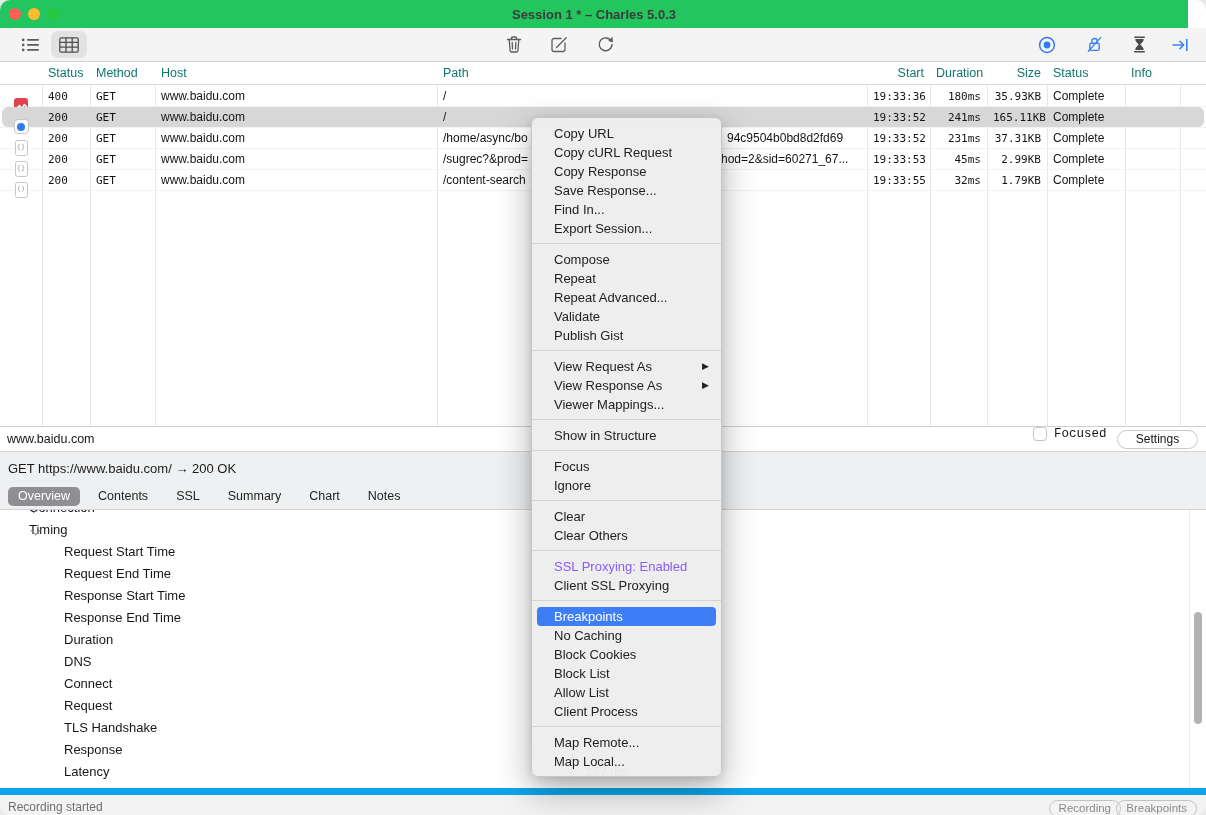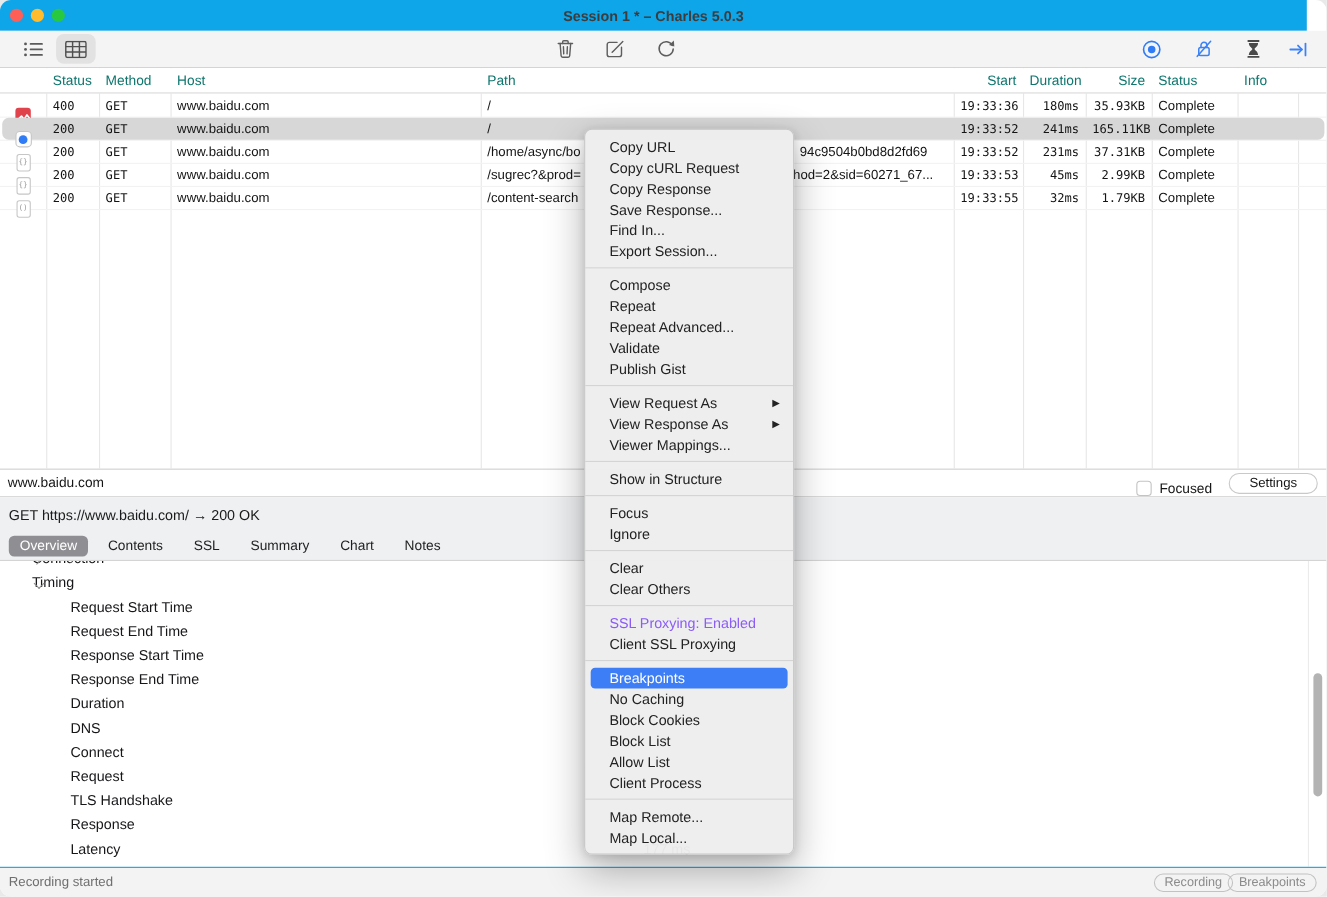--- a/index.html
+++ b/index.html
@@ -2,21 +2,21 @@
 <html><head>
 <meta charset="utf-8">
 <style>
   html,body { margin:0; padding:0; background:#e9e9e9; }
   body { width:1206px; height:815px; overflow:hidden; font-family:"Liberation Sans", sans-serif;
          -webkit-font-smoothing:antialiased; }
   .window { position:relative; width:1206px; height:815px; background:#fff;
             border-radius:10px; overflow:hidden; }
 
   
-  .titlebar { position:absolute; top:0; left:0; right:18px; height:28px; background:#0ea5e9; }
+  .titlebar { position:absolute; top:0; left:0; right:18px; height:28px; background:#22c55e; }
   .traffic { position:absolute; top:8px; width:12px; height:12px; border-radius:50%; }
   .tl-close { left:9px;  background:#ff5f57; }
   .tl-min   { left:28px; background:#febc2e; }
   .tl-zoom  { left:47px; background:#28c840; }
   .win-title { position:absolute; top:0; left:120px; right:120px; height:28px; line-height:30px;
                text-align:center; font-size:13px; font-weight:bold; color:#3c3c3c;
                white-space:nowrap; overflow:hidden; }
   .toolbar { position:absolute; top:28px; left:0; right:0; height:34px; background:#f5f4f5;
              border-bottom:1px solid #d2d1d2; box-sizing:border-box; }
   .tool-btn { position:absolute; top:3px; width:32px; height:27px; display:flex;
@@ -64,21 +64,21 @@
                     border-radius:4px; box-sizing:border-box; display:flex; align-items:center; justify-content:center; }
   .icon-blue-dot i { width:8px; height:8px; background:#2f7cf6; border-radius:50%; }
   .icon-doc { width:13px; height:16px; background:#fff; border:1px solid #c6c6c6; border-radius:2.5px;
               box-sizing:border-box; font-family:"DejaVu Sans Mono", monospace; font-size:7px;
               color:#9a9a9a; display:flex; align-items:center; justify-content:center; }
 
   
   .host-row { position:absolute; top:426px; left:0; right:0; height:26px; background:#fff;
               border-top:1px solid #cfcfcf; border-bottom:1px solid #d6d6d6; box-sizing:border-box; }
   .host-name { position:absolute; left:7px; top:0; line-height:24px; font-size:12.5px; color:#151515; }
-  .focused-wrap { position:absolute; left:1033px; top:0; height:24px; display:flex; align-items:flex-end; }
+  .focused-wrap { position:absolute; left:1033px; top:0; height:24px; display:flex; align-items:flex-start;font-family:Liberation Mono, monospace; }
   .checkbox { width:14px; height:14px; background:#fff; border:1px solid #c3c3c3; border-radius:3.5px;
               box-sizing:border-box; }
   .focused-label { margin-left:7px; font-size:12.5px; color:#151515; }
   .settings-btn { position:absolute; left:1117px; top:3px; width:81px; height:19px; background:#fff;
                   border:1px solid #c9c9c9; border-radius:10px; box-sizing:border-box;
                   font-size:12px; color:#151515; text-align:center; line-height:17px; }
 
   
   .summary-bar { position:absolute; top:452px; left:0; right:0; height:58px; background:#eef0f2;
                  border-bottom:1px solid #d4d4d4; box-sizing:border-box; }
@@ -97,21 +97,21 @@
   .chev.down  { transform:rotate(45deg); }
   .chev.right { transform:rotate(-45deg); top:8px; left:30px; }
   .section-label { margin-left:29px; font-weight:normal; }
   .child-label { margin-left:64px; }
   .latency-value { position:absolute; left:585px; top:0; }
   .v-scrollbar { position:absolute; right:4px; top:102px; width:8px; height:112px;
                  background:#b3b3b3; border-radius:4px; }
 
   
   .status-bar { position:absolute; left:0; right:0; bottom:0; height:27px; background:#f4f3f4;
-                border-top:1px solid #0ea5e9; box-sizing:border-box; }
+                border-top:7px solid #0ea5e9; box-sizing:border-box; }
   .status-msg { position:absolute; left:8px; top:0; line-height:25px; font-size:12px; color:#6f6f6f; }
   .sb-btn { position:absolute; top:5px; height:17px; border:1px solid #c2c2c2; border-radius:9px;
             font-size:11.5px; color:#8b8b8b; line-height:15px; padding:0 9px; box-sizing:border-box;
             background:transparent; }
   .sb-recording   { right:85px; }
   .sb-breakpoints { right:9px; }
 
   
   .context-menu { position:absolute; left:531px; top:117px; width:191px; z-index:50;
                   background:rgba(237,237,237,0.97); border:1px solid #c6c6c6; border-radius:7px;

